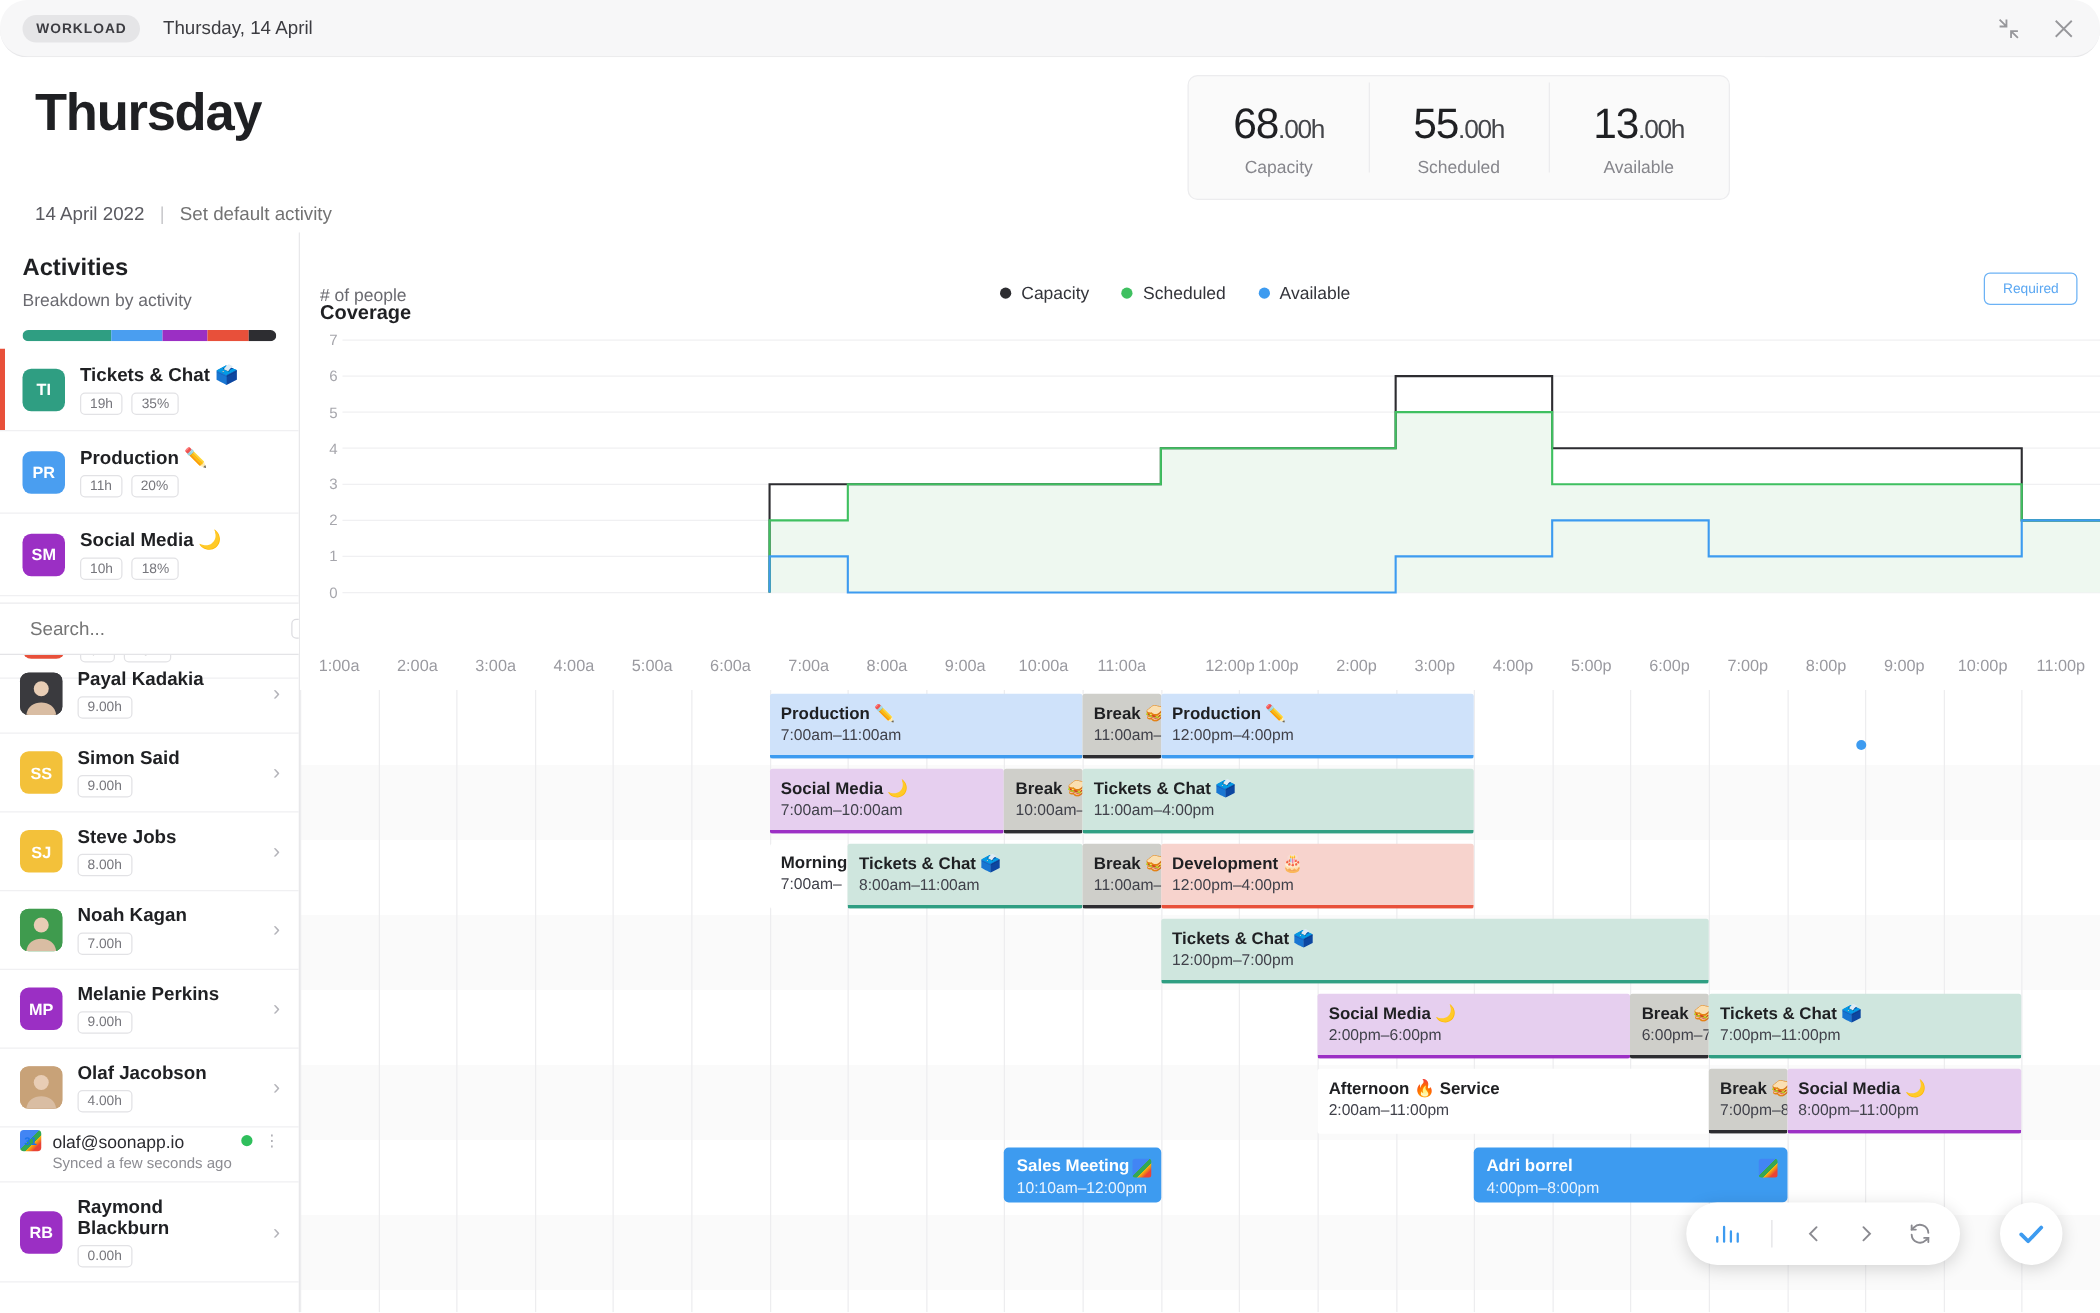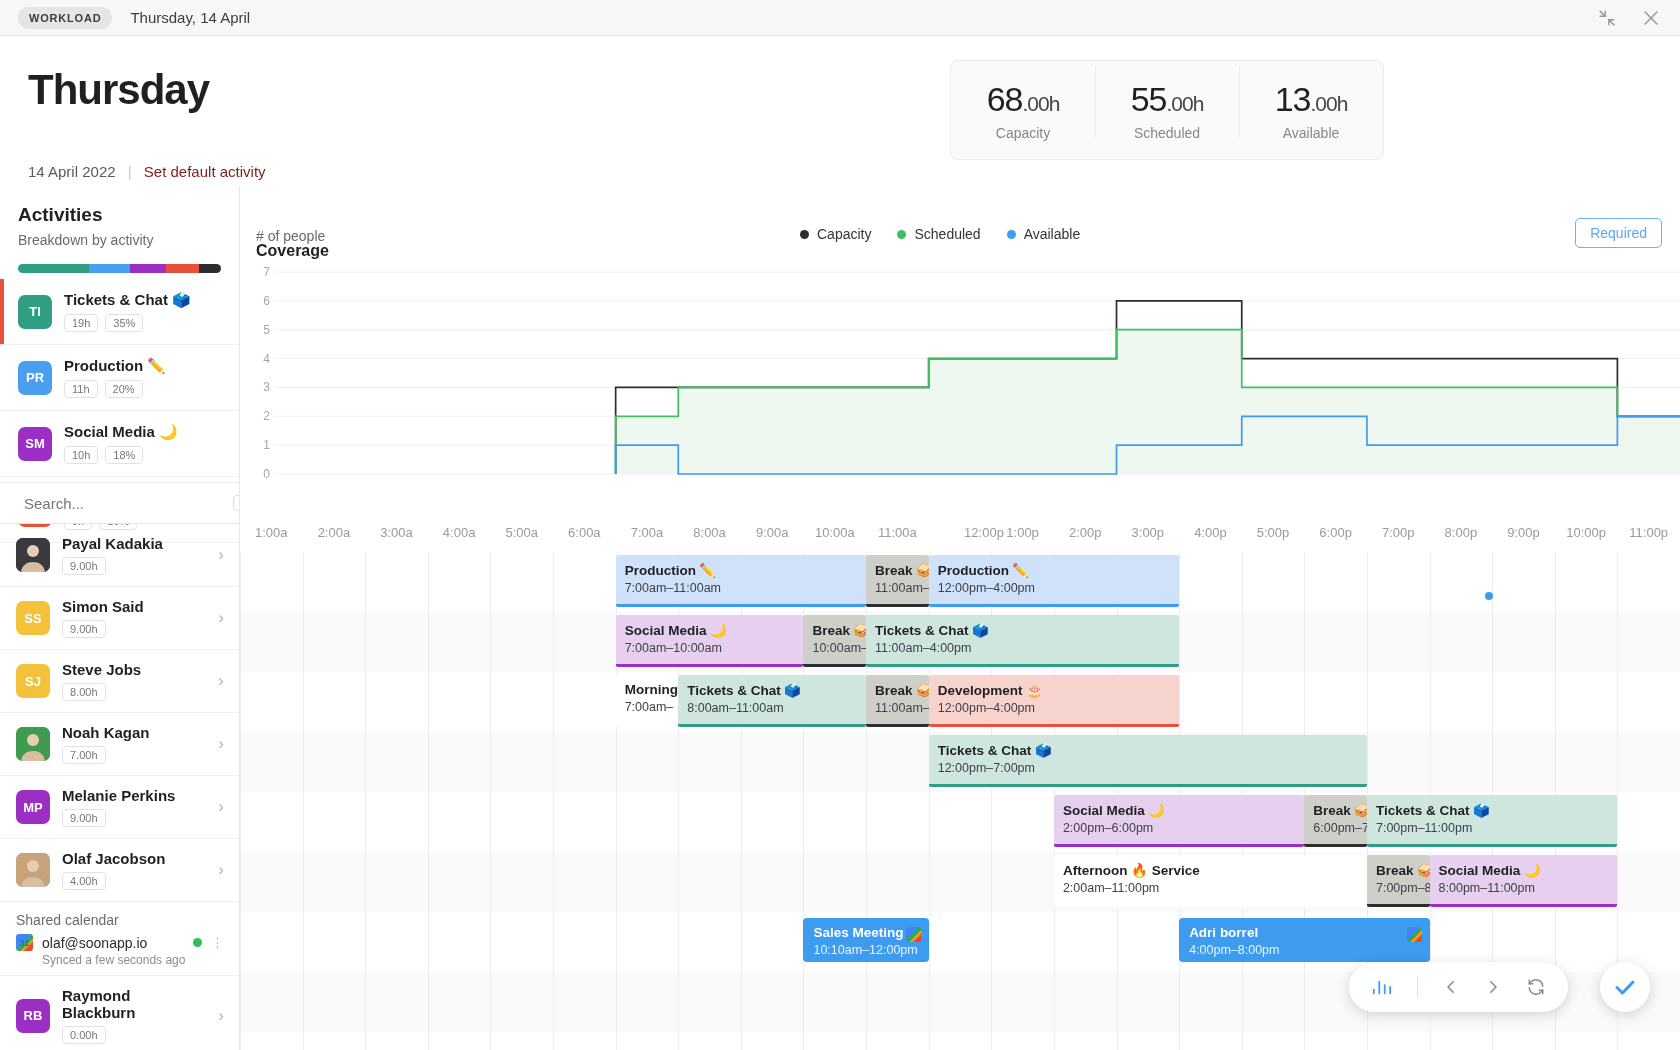--- a/index.html
+++ b/index.html
@@ -7,38 +7,38 @@
     width: 1680px; height: 1050px;
     font-family: "Liberation Sans", sans-serif;
     background: #ffffff;
     overflow: hidden;
     color: #1f2023;
   }
   #app { position: relative; width: 1680px; height: 1050px; }
 
   
   .topbar {
-    position: absolute; left: 0; top: 0; width: 1680px; height: 36px;
+    position: absolute; left: 0; top: 0; width: 1680px; height: 46px;
     background: #f7f7f8; border-bottom: 1px solid #e8e8ea;
-    display: flex; align-items: center; padding: 0 18px;
+    display: flex; align-items: center; padding: 0 18px; border-radius: 22px;
   }
   .pill-workload {
     background: #e5e5e7; color: #3c3c41; font-size: 11px; font-weight: bold;
     letter-spacing: .8px; padding: 5px 11px; border-radius: 11px;
   }
   .topbar-date { margin-left: 18px; font-size: 15px; color: #3c3c41; }
   .topbar-actions { margin-left: auto; display: flex; align-items: center; gap: 22px; }
   .ticon { width: 22px; height: 22px; opacity: .55; cursor: pointer; }
 
   
   .header { position: absolute; left: 0; top: 46px; width: 1412px; height: 140px; background: #fff; }
   .h-title { position: absolute; left: 28px; top: 20px; font-size: 42px; font-weight: bold; letter-spacing: -1px; }
   .h-sub { position: absolute; left: 28px; top: 117px; font-size: 15px; color: #5a5a60; }
   .h-sub .sep { color: #c8c8cc; margin: 0 8px; }
-  .h-sub .lnk { color: #7f1d1d; cursor: pointer; }
+  .h-sub .lnk { color: #737373; cursor: pointer; }
 
   .stats {
     position: absolute; right: 28px; top: 14px; width: 434px; height: 100px;
     background: #fafafa; border: 1px solid #ececee; border-radius: 8px;
     display: flex; align-items: center;
   }
   .stat { flex: 1; text-align: center; position: relative; }
   .stat + .stat::before {
     content: ""; position: absolute; left: 0; top: -14px; height: 72px; width: 1px; background: #ececee;
   }
@@ -92,21 +92,21 @@
 
   
   .chart-wrap { position: absolute; left: 240px; top: 186px; right: 0; height: 330px; background: #fff; }
   .c-title { position: absolute; left: 16px; top: 16px; font-size: 16px; font-weight: 600; margin-top: 40px; }
   .c-sub { position: absolute; left: 16px; top: 42px; font-size: 14px; color: #6a6a70; }
   .legend { position: absolute; left: 560px; top: 40px; display: flex; gap: 26px; align-items: center; }
   .lg { display: flex; align-items: center; gap: 8px; font-size: 14px; color: #33343a; }
   .lg i { width: 9px; height: 9px; border-radius: 50%; display: block; }
   .req-btn {
     position: absolute; right: 18px; top: 32px; border: 1px solid #6cb2f5; color: #5aa7f2;
-    background: #fff; font-size: 14px; padding: 6px 14px; border-radius: 5px; cursor: pointer;
+    background: #fff; font-size: 11px; padding: 6px 14px; border-radius: 5px; cursor: pointer;
     font-family: inherit;
     text-align: center;
   }
   .plot { position: absolute; left: 0; top: 72px; right: 0; height: 228px; }
   .ylab { position: absolute; left: 8px; width: 22px; text-align: right; font-size: 12px; color: #a6a6ac; transform: translateY(-50%); }
 
   
   .timeaxis { position: absolute; left: 240px; top: 516px; right: 0; height: 36px; background: #fff; }
   .tlab { position: absolute; font-size: 13px; color: #9a9aa0; transform: translateX(-50%); top: 9px; }
   .grid-area { position: absolute; left: 240px; top: 552px; right: 0; bottom: 0; background: #fff; overflow: hidden; }
@@ -317,21 +317,20 @@
             </svg>
           </div>
           <div>
             <div class="p-name">Olaf Jacobson</div>
             <div class="chips">
               <span class="chip">4.00h</span>
             </div>
           </div>
           <span class="p-chev">›</span>
         </div>
-        <div class="shared-h">Shared calendar</div>
         <div class="shared-row">
           <span class="gcal">31</span>
           <span class="shared-mail">olaf@soonapp.io</span>
           <span class="dot-green"></span>
           <span class="dots-v">⋮</span>
         </div>
         <div class="shared-sync">Synced a few seconds ago</div>
         <div style="border-top: 1px solid rgb(240, 240, 242);"></div>
         <div class="p-item">
           <div class="av" style="background:#9b2fc4">RB</div>

